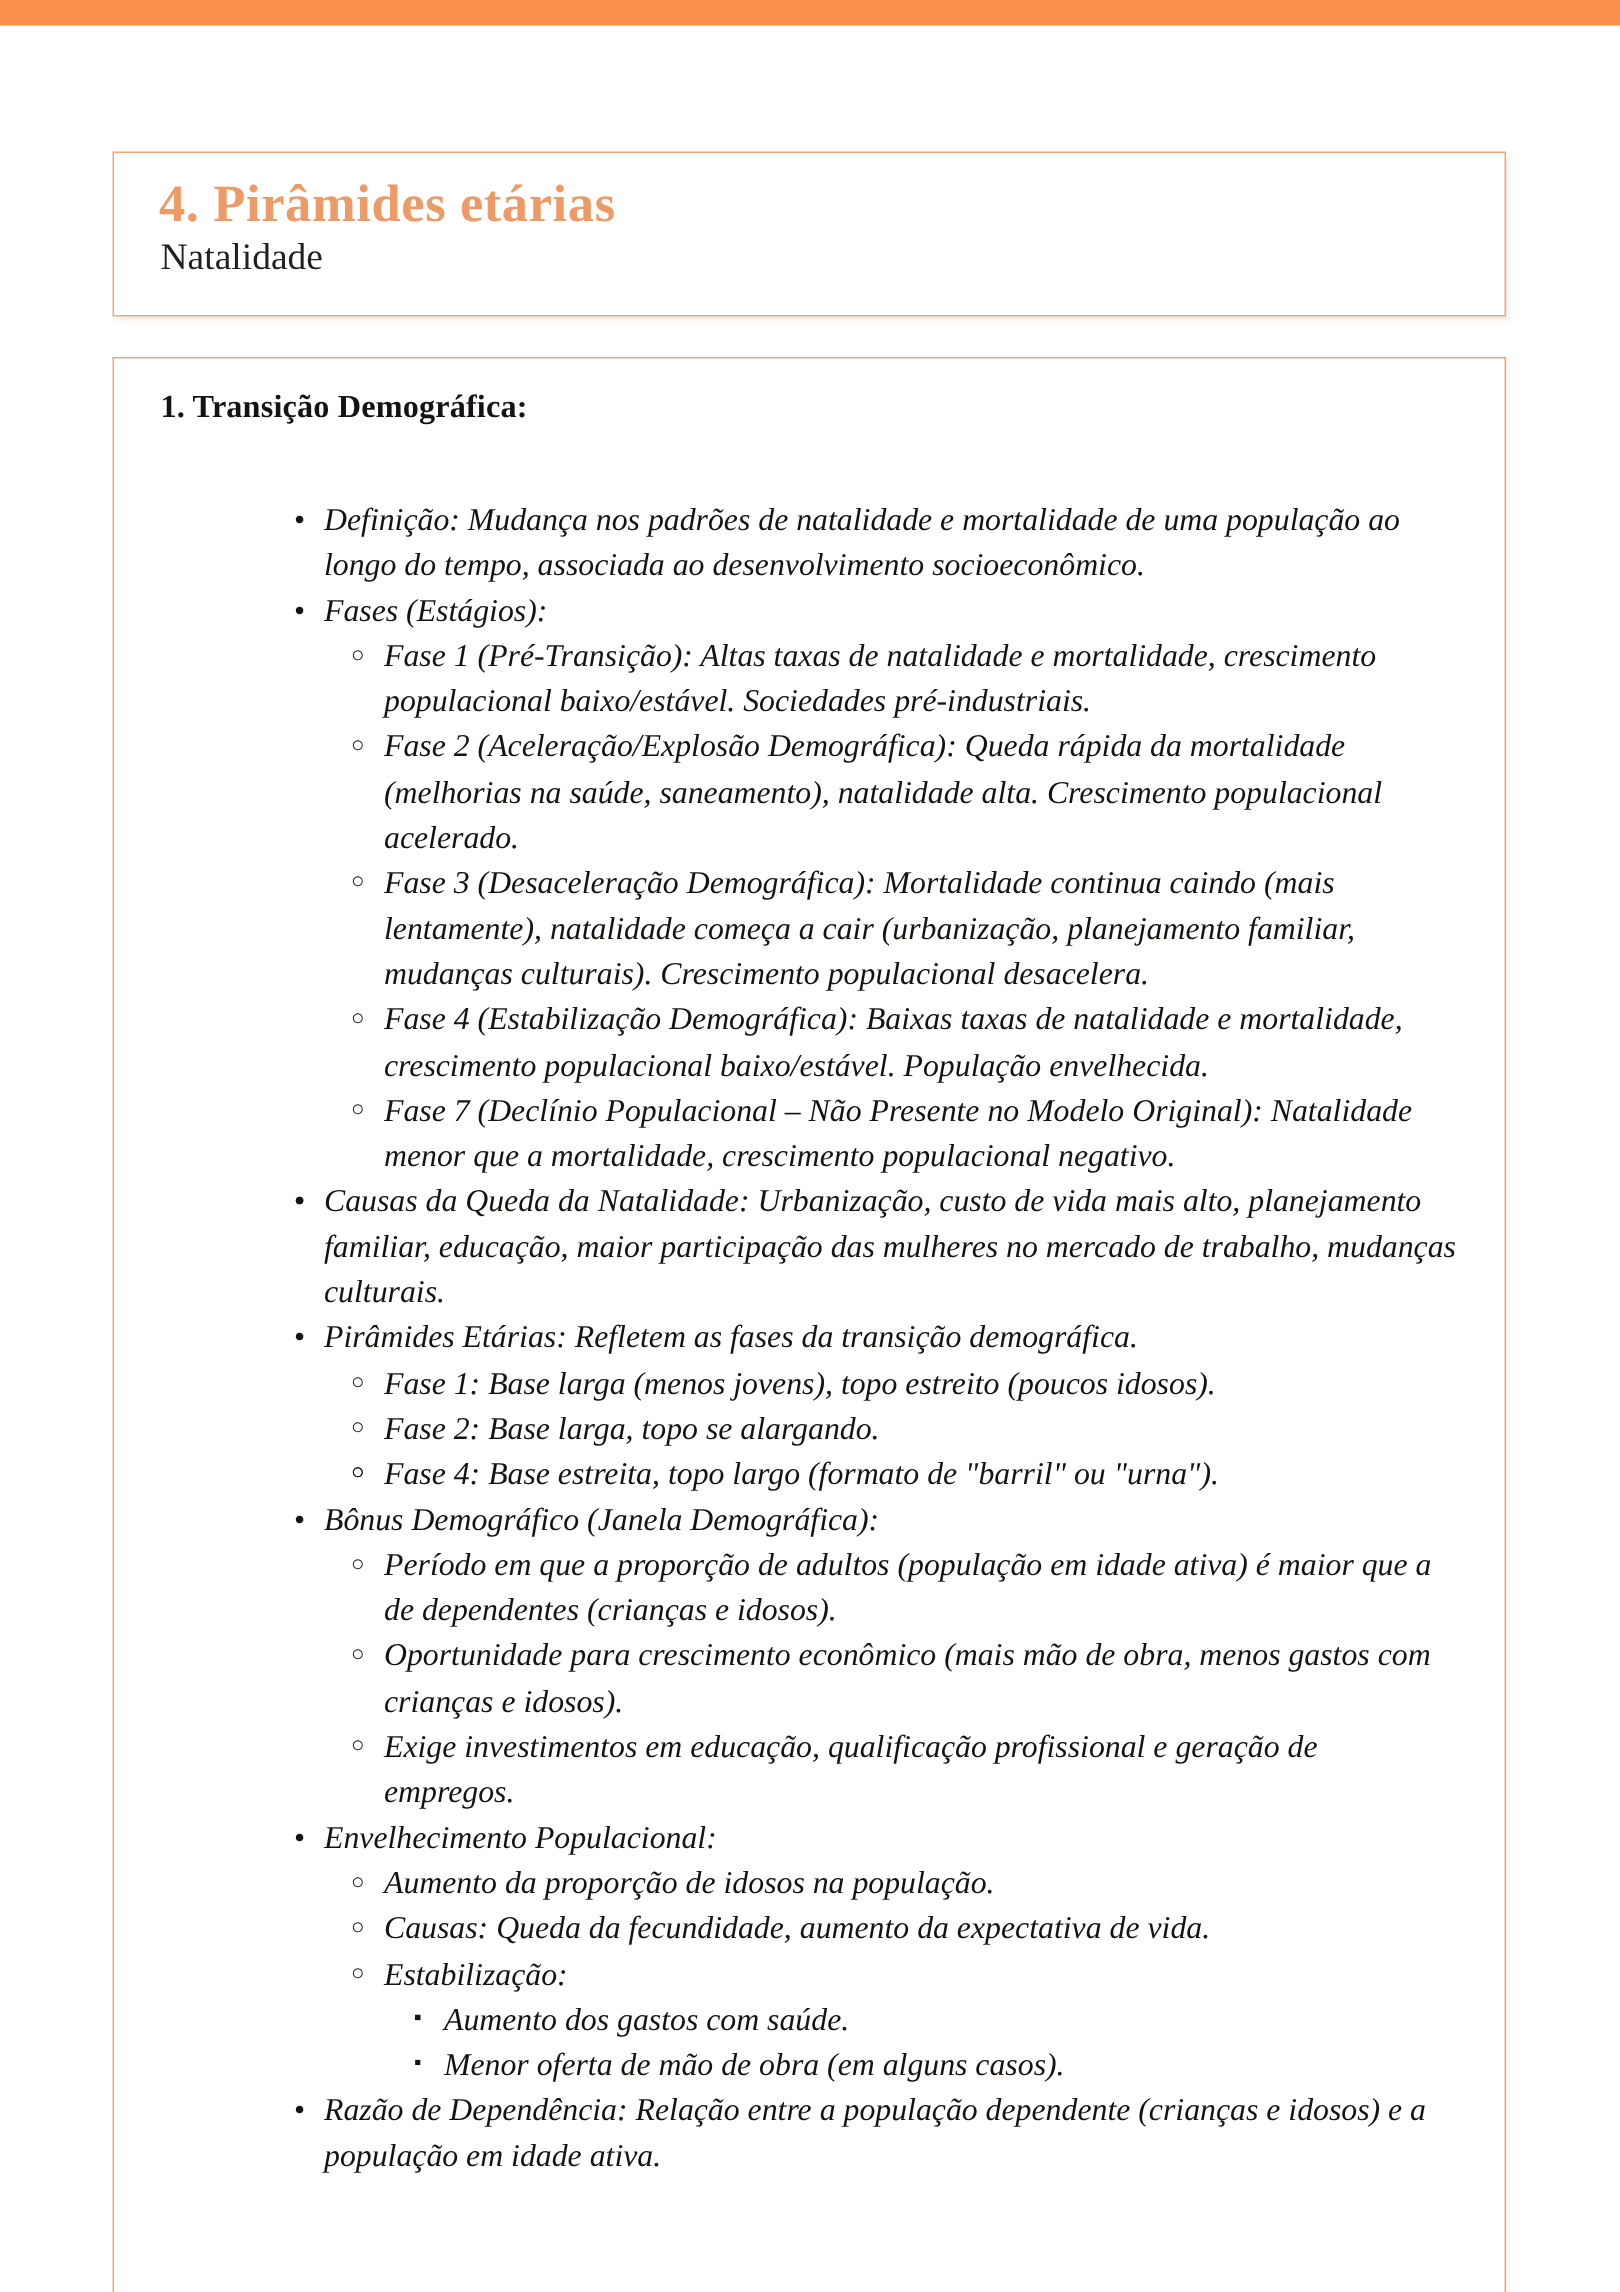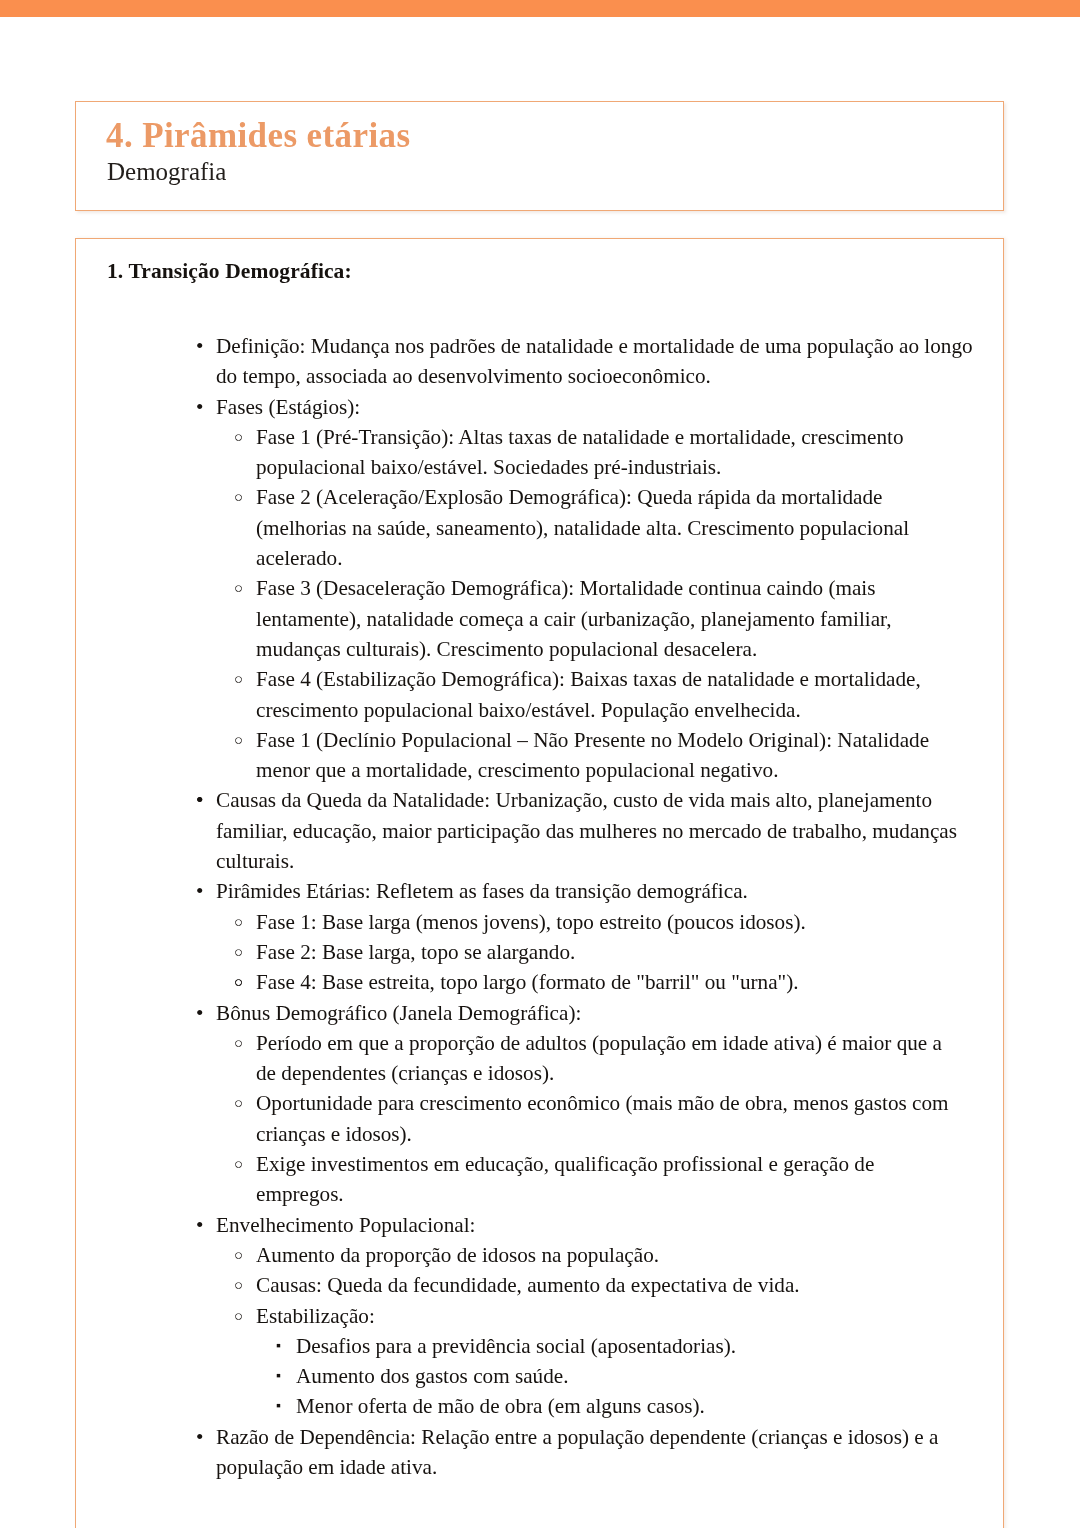--- a/index.html
+++ b/index.html
@@ -140,55 +140,55 @@
     position: absolute;
     left: 200px;
     top: 0;
     width: 14px;
     font-size: 14px;
     line-height: 30px;
     color: #16120f;
   }
 
   .marker { user-select: none; }
-  .txt { display: inline; }
+  .txt { display: inline; font-style: italic; }
 </style>
 </head>
 <body>
 
 <div class="top-bar"></div>
 
 <div class="header-card">
   <div class="header-title">4. Pirâmides etárias</div>
-  <div class="header-subtitle">Demografia</div>
+  <div class="header-subtitle">Natalidade</div>
 </div>
 
 <div class="content-card">
   <div class="section-heading">1. Transição Demográfica:</div>
   <div class="bullet-list" id="bullet-list">
       <div class="li lvl1"><span class="marker">•</span><span class="txt">Definição: Mudança nos padrões de natalidade e mortalidade de uma população ao longo do tempo, associada ao desenvolvimento socioeconômico.</span></div>
       <div class="li lvl1"><span class="marker">•</span><span class="txt">Fases (Estágios):</span></div>
       <div class="li lvl2"><span class="marker">○</span><span class="txt">Fase 1 (Pré-Transição): Altas taxas de natalidade e mortalidade, crescimento populacional baixo/estável. Sociedades pré-industriais.</span></div>
       <div class="li lvl2"><span class="marker">○</span><span class="txt">Fase 2 (Aceleração/Explosão Demográfica): Queda rápida da mortalidade (melhorias na saúde, saneamento), natalidade alta. Crescimento populacional acelerado.</span></div>
       <div class="li lvl2"><span class="marker">○</span><span class="txt">Fase 3 (Desaceleração Demográfica): Mortalidade continua caindo (mais lentamente), natalidade começa a cair (urbanização, planejamento familiar, mudanças culturais). Crescimento populacional desacelera.</span></div>
       <div class="li lvl2"><span class="marker">○</span><span class="txt">Fase 4 (Estabilização Demográfica): Baixas taxas de natalidade e mortalidade, crescimento populacional baixo/estável. População envelhecida.</span></div>
-      <div class="li lvl2"><span class="marker">○</span><span class="txt">Fase 1 (Declínio Populacional – Não Presente no Modelo Original): Natalidade menor que a mortalidade, crescimento populacional negativo.</span></div>
+      <div class="li lvl2"><span class="marker">○</span><span class="txt">Fase 7 (Declínio Populacional – Não Presente no Modelo Original): Natalidade menor que a mortalidade, crescimento populacional negativo.</span></div>
       <div class="li lvl1"><span class="marker">•</span></div>
       <div class="li lvl1"><span class="marker">•</span><span class="txt">Causas da Queda da Natalidade: Urbanização, custo de vida mais alto, planejamento familiar, educação, maior participação das mulheres no mercado de trabalho, mudanças culturais.</span></div>
       <div class="li lvl1"><span class="marker">•</span><span class="txt">Pirâmides Etárias: Refletem as fases da transição demográfica.</span></div>
       <div class="li lvl2"><span class="marker">○</span><span class="txt">Fase 1: Base larga (menos jovens), topo estreito (poucos idosos).</span></div>
       <div class="li lvl2"><span class="marker">○</span><span class="txt">Fase 2: Base larga, topo se alargando.</span></div>
       <div class="li lvl2"><span class="marker">○</span></div>
       <div class="li lvl2"><span class="marker">○</span><span class="txt">Fase 4: Base estreita, topo largo (formato de "barril" ou "urna").</span></div>
       <div class="li lvl1"><span class="marker">•</span><span class="txt">Bônus Demográfico (Janela Demográfica):</span></div>
       <div class="li lvl2"><span class="marker">○</span><span class="txt">Período em que a proporção de adultos (população em idade ativa) é maior que a de dependentes (crianças e idosos).</span></div>
       <div class="li lvl2"><span class="marker">○</span><span class="txt">Oportunidade para crescimento econômico (mais mão de obra, menos gastos com crianças e idosos).</span></div>
       <div class="li lvl2"><span class="marker">○</span><span class="txt">Exige investimentos em educação, qualificação profissional e geração de empregos.</span></div>
       <div class="li lvl1"><span class="marker">•</span><span class="txt">Envelhecimento Populacional:</span></div>
       <div class="li lvl2"><span class="marker">○</span><span class="txt">Aumento da proporção de idosos na população.</span></div>
       <div class="li lvl2"><span class="marker">○</span><span class="txt">Causas: Queda da fecundidade, aumento da expectativa de vida.</span></div>
       <div class="li lvl2"><span class="marker">○</span><span class="txt">Estabilização:</span></div>
-      <div class="li lvl3"><span class="marker">▪</span><span class="txt">Desafios para a previdência social (aposentadorias).</span></div>
+      <div class="li lvl3"><span class="marker">▪</span></div>
       <div class="li lvl3"><span class="marker">▪</span><span class="txt">Aumento dos gastos com saúde.</span></div>
       <div class="li lvl3"><span class="marker">▪</span><span class="txt">Menor oferta de mão de obra (em alguns casos).</span></div>
       <div class="li lvl1"><span class="marker">•</span><span class="txt">Razão de Dependência: Relação entre a população dependente (crianças e idosos) e a população em idade ativa.</span></div>
     </div>
 </div>
 
 </body></html>

